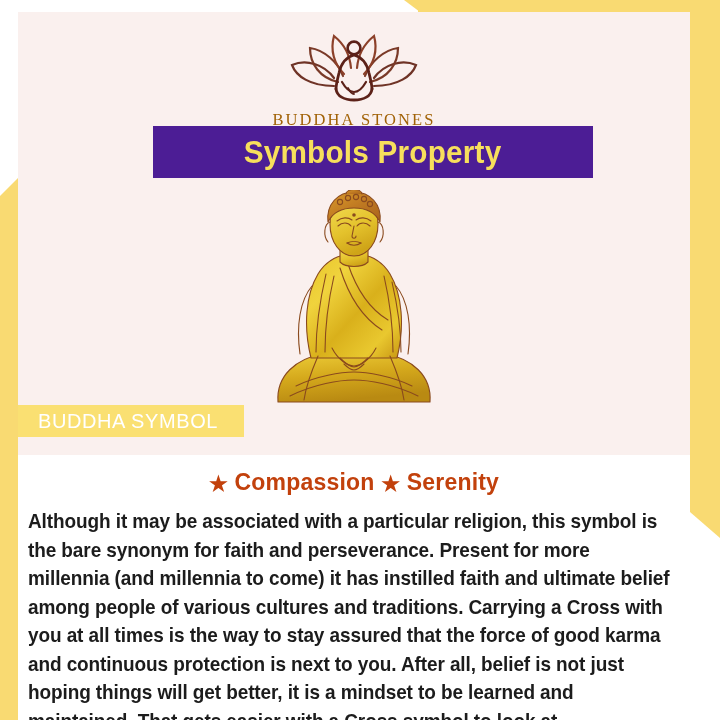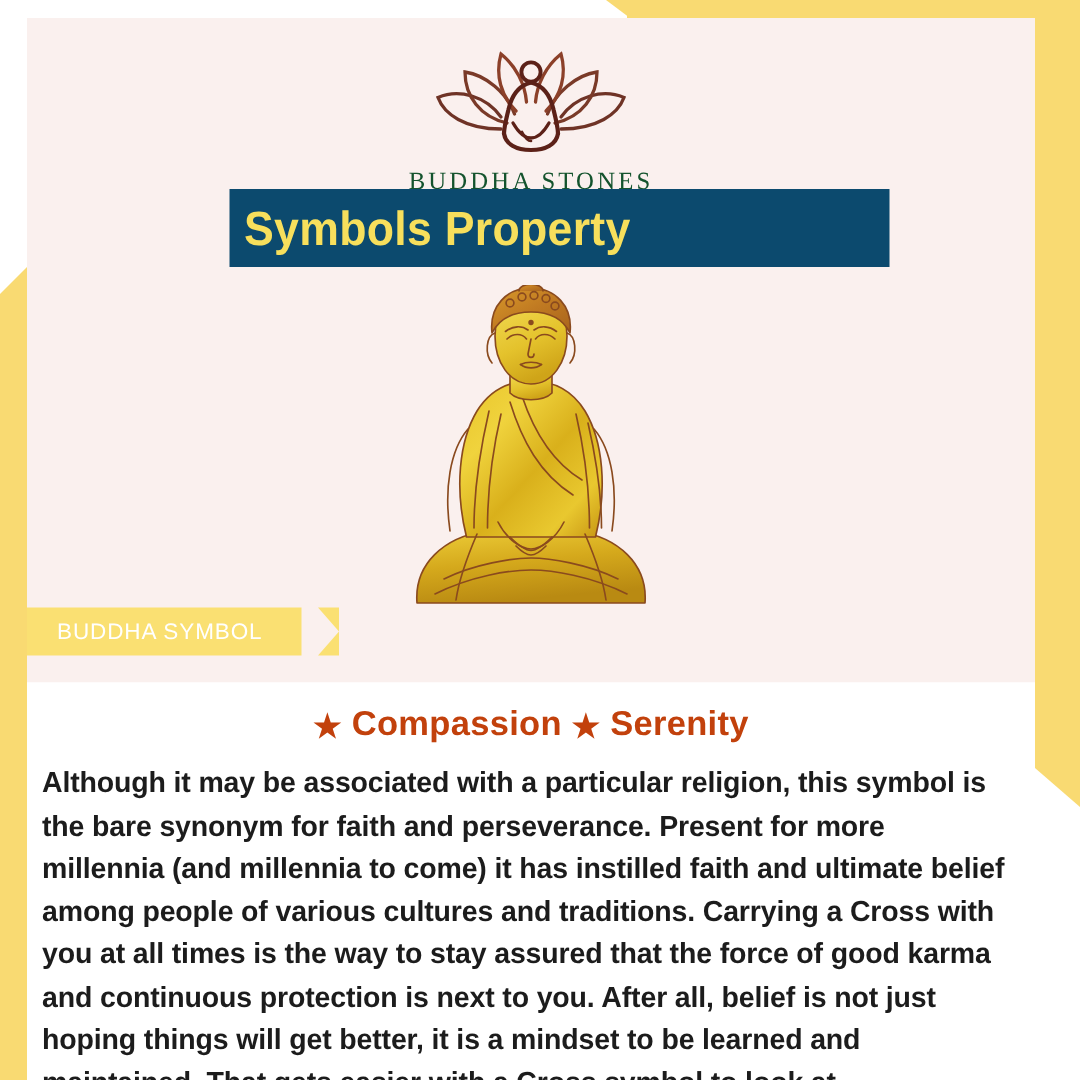--- a/index.html
+++ b/index.html
@@ -109,35 +109,35 @@
   .logo-mark {
     display: block;
     margin: 0 auto;
   }
   .logo-word {
     display: block;
     margin-top: 2px;
     font-family: "Liberation Serif", serif;
     font-size: 16.5px;
     letter-spacing: 2.1px;
-    color: #14532d;
+    color: #a16207;
     font-weight: 400;
   }
 
   
   .title-banner {
     position: absolute;
     top: 114px;
     left: 135px;
     width: 440px;
     height: 52px;
-    background: #0c4a6e;
+    background: #4c1d95;
     display: flex;
     align-items: center;
-    justify-content: flex-start;
+    justify-content: center;
   }
   .title-text {
     font-family: "Liberation Sans Narrow", "Liberation Sans", sans-serif;
     font-weight: bold;
     font-size: 32px;
     color: #f7df5c;
     letter-spacing: 0.2px;
     transform: scaleX(0.93);
   }
 
@@ -158,21 +158,21 @@
     height: 32px;
     background: #fae072;
     display: flex;
     align-items: center;
     padding-left: 20px;
     padding-right: 26px;
     z-index: 5;
   }
   .ribbon-text {
     color: #ffffff;
-    font-size: 15px;
+    font-size: 20px;
     letter-spacing: 0.6px;
     font-weight: 400;
   }
   .ribbon-tail {
     position: absolute;
     top: 405px;
     left: 212px;
     width: 0;
     height: 0;
     border-style: solid;

